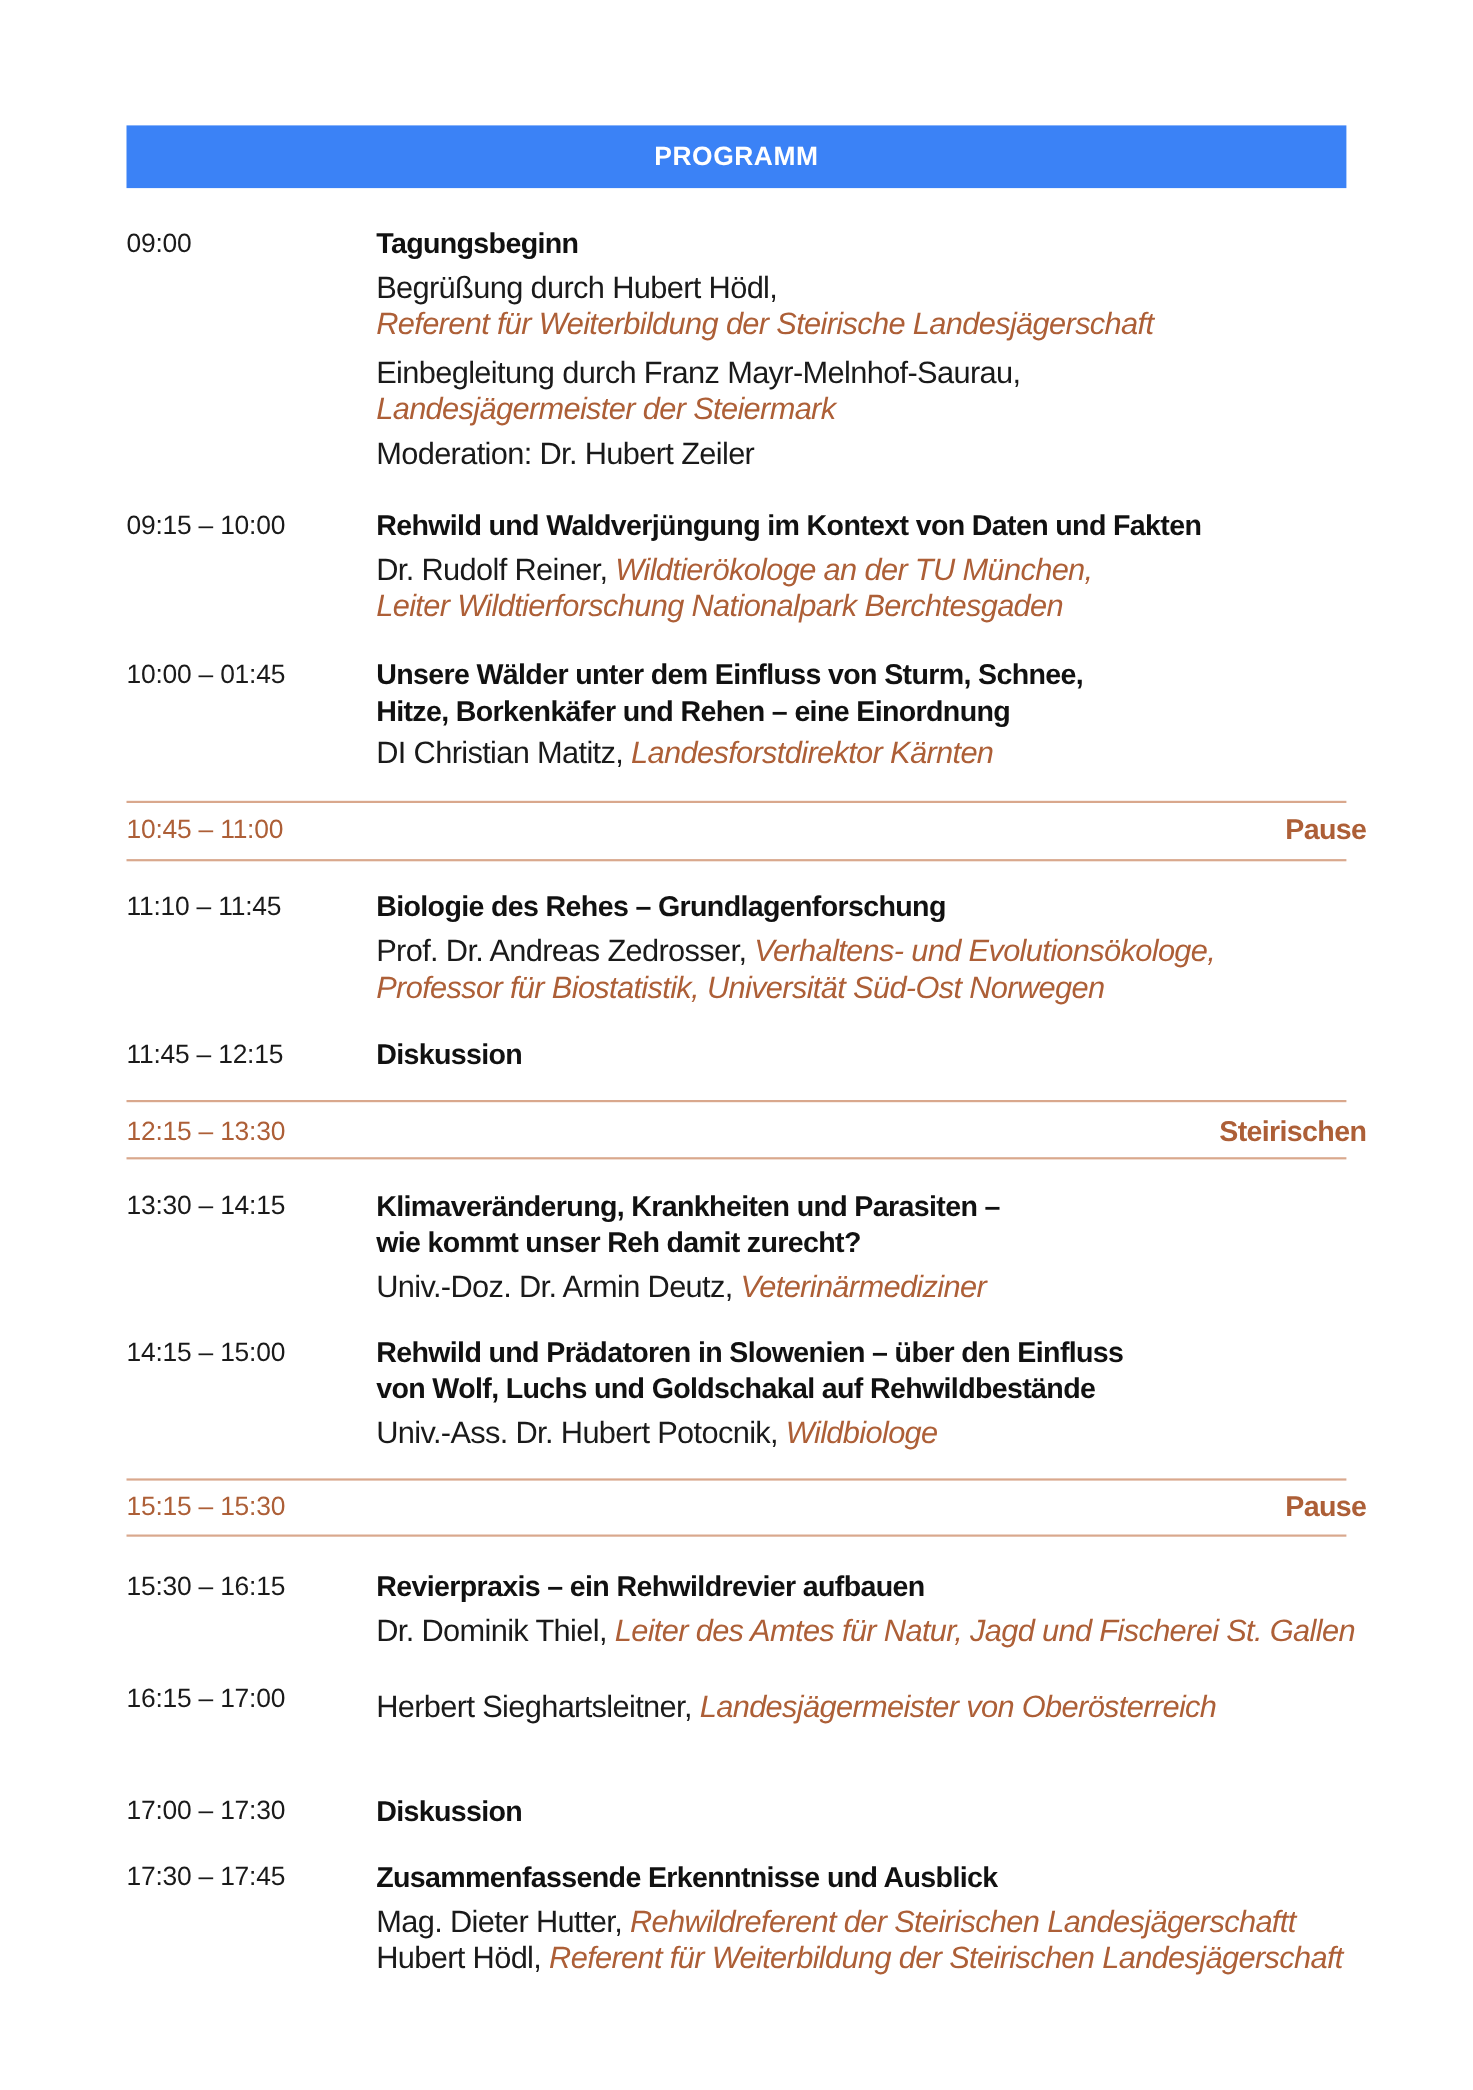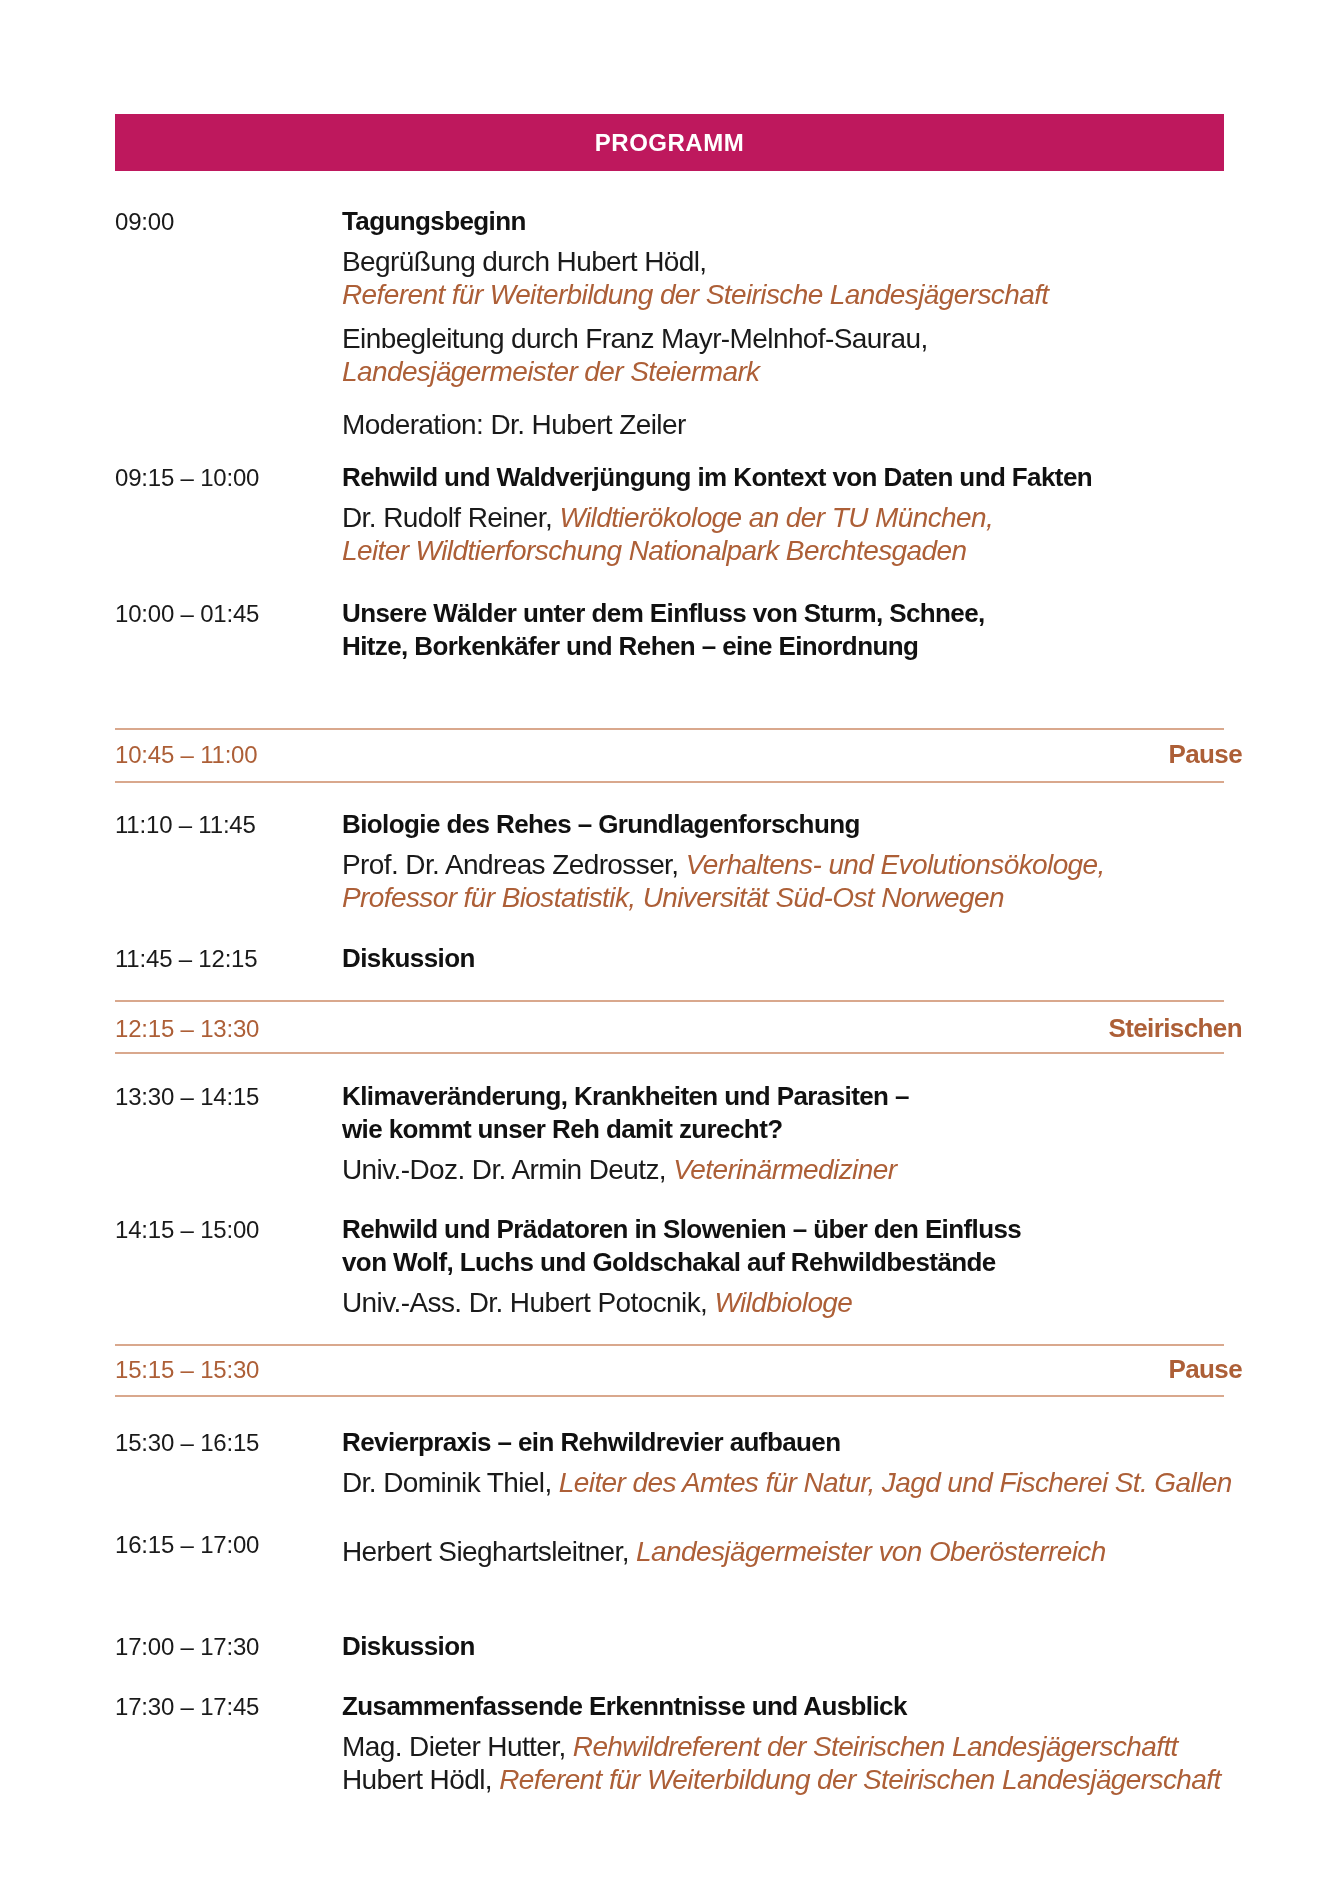--- a/index.html
+++ b/index.html
@@ -1,19 +1,19 @@
 <!DOCTYPE html>
 <html><head>
 <meta charset="utf-8">
 <style>
   html, body { margin: 0; padding: 0; background: #ffffff; }
   body { width: 1339px; height: 1900px; position: relative; overflow: hidden;
          font-family: "Liberation Sans", "DejaVu Sans", sans-serif; color: #1a1a1a; }
   .header { position: absolute; left: 115px; top: 114px; width: 1109px; height: 57px;
-            background: #be185d; color: #ffffff; display: flex; align-items: center; justify-content: center;
+            background: #3b82f6; color: #ffffff; display: flex; align-items: center; justify-content: center;
             font-weight: bold; font-size: 24px; letter-spacing: 0.5px; }
   .row { position: absolute; left: 115px; width: 1109px; }
   .time { position: absolute; left: 0; top: 0; font-size: 24px; line-height: 33px; color: #1a1a1a; white-space: nowrap; letter-spacing: -0.2px; }
   .content { position: absolute; left: 227px; top: 0; width: 900px; }
   .title { font-weight: bold; font-size: 26px; line-height: 33px; color: #111111; letter-spacing: -0.6px; white-space: nowrap; }
   .line { font-size: 28px; line-height: 33px; color: #1a1a1a; letter-spacing: -0.6px; white-space: nowrap; }
   .role { font-style: italic; color: #AD5F37; }
   .break .time, .break .title { color: #AD5F37; text-align: right; }
   .rule { position: absolute; left: 115px; width: 1109px; height: 0; border-top: 2px solid #D9A88D; }
 </style>
@@ -25,38 +25,39 @@
 </div>
 
 <div class="row" style="top:205px;">
   <div class="time">09:00</div>
   <div class="content">
     <div class="title">Tagungsbeginn</div>
     <div class="line" style="margin-top:7px;"><span>Begrüßung durch Hubert Hödl,</span></div>
     <div class="line"><span class="role">Referent für Weiterbildung der Steirische Landesjägerschaft</span></div>
     <div class="line" style="margin-top:11px;"><span>Einbegleitung durch Franz Mayr-Melnhof-Saurau,</span></div>
     <div class="line"><span class="role">Landesjägermeister der Steiermark</span></div>
-    <div class="line" style="margin-top:20px;"><span>Moderation: Dr. Hubert Zeiler</span></div>
+    <div class="line" style="margin-top:8px;"><span>Moderation: Dr. Hubert Zeiler</span></div>
   </div>
 </div>
 
 <div class="row" style="top:461px;">
   <div class="time">09:15 – 10:00</div>
   <div class="content">
     <div class="title">Rehwild und Waldverjüngung im Kontext von Daten und Fakten</div>
     <div class="line" style="margin-top:7px;"><span>Dr. Rudolf Reiner, </span><span class="role">Wildtierökologe an der TU München,</span></div>
     <div class="line"><span class="role">Leiter Wildtierforschung Nationalpark Berchtesgaden</span></div>
   </div>
 </div>
 
 <div class="row" style="top:597px;">
   <div class="time">10:00 – 01:45</div>
   <div class="content">
     <div class="title">Unsere Wälder unter dem Einfluss von Sturm, Schnee,</div>
     <div class="title">Hitze, Borkenkäfer und Rehen – eine Einordnung</div>
+    <div class="line" style="margin-top:5px;"><span>DI Christian Matitz, </span><span class="role">Landesforstdirektor Kärnten</span></div>
   </div>
 </div>
 
 <div class="rule" style="top:728px;"></div>
 
 <div class="row break" style="top:738px;">
   <div class="time">10:45 – 11:00</div>
   <div class="content">
     <div class="title">Pause</div>
   </div>

